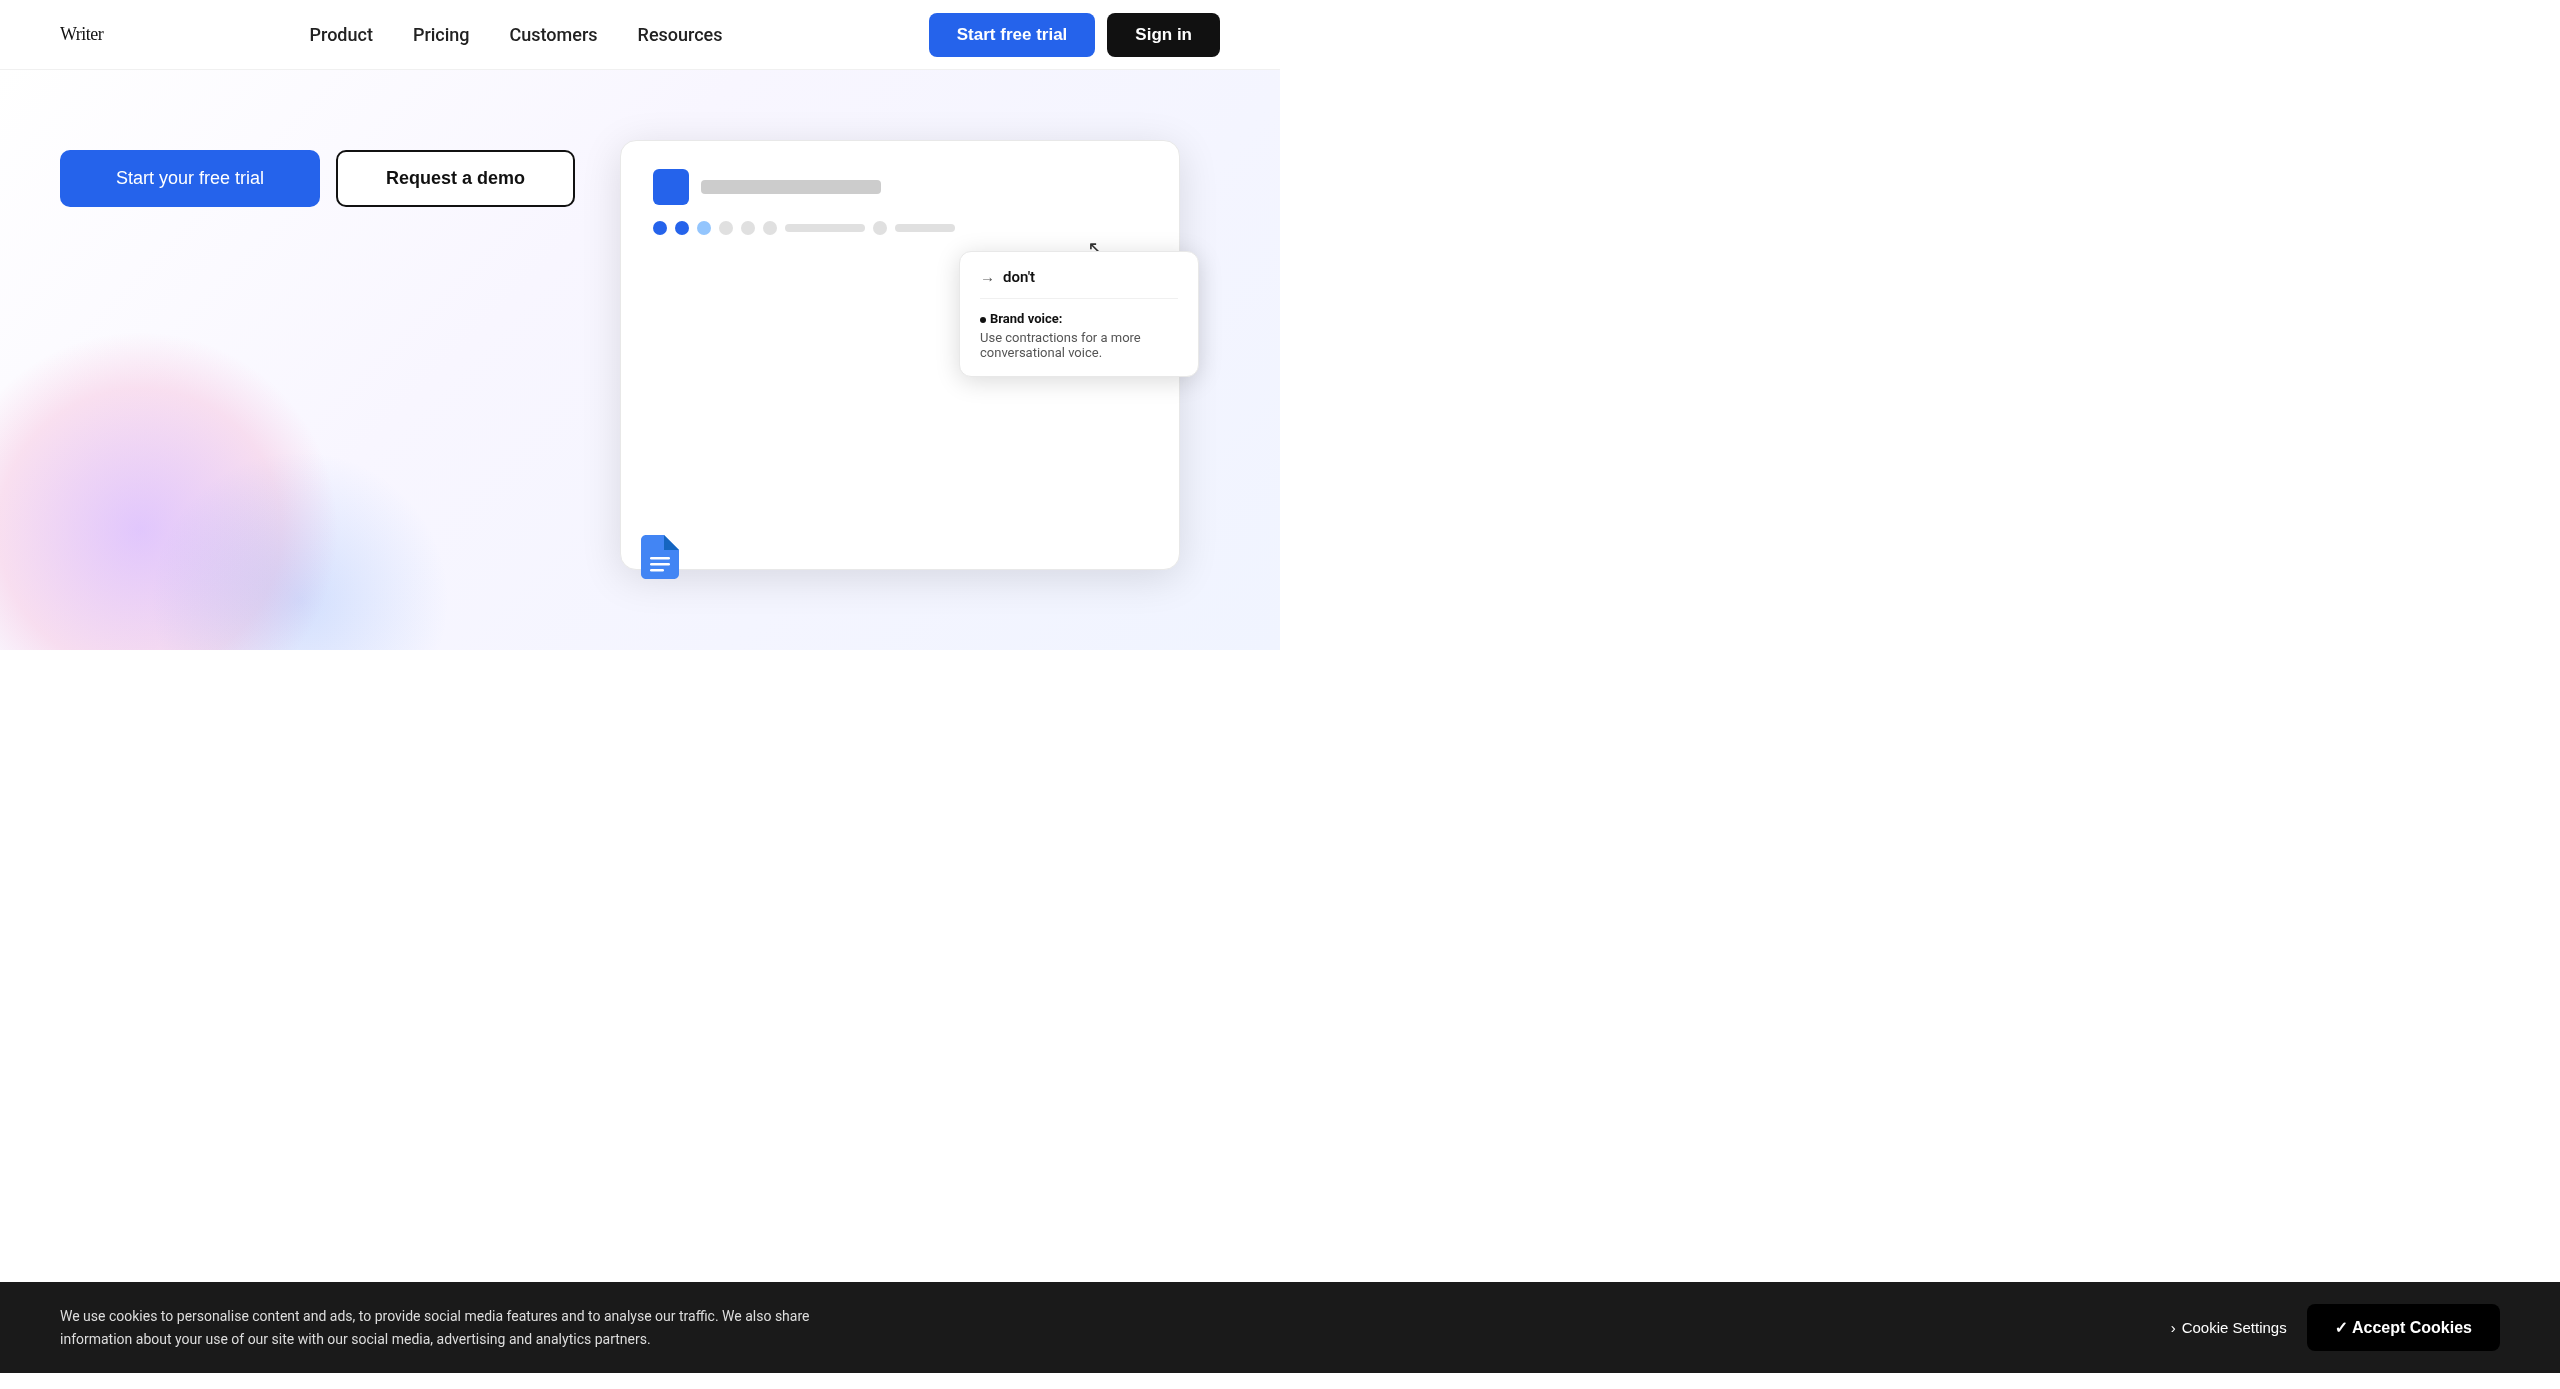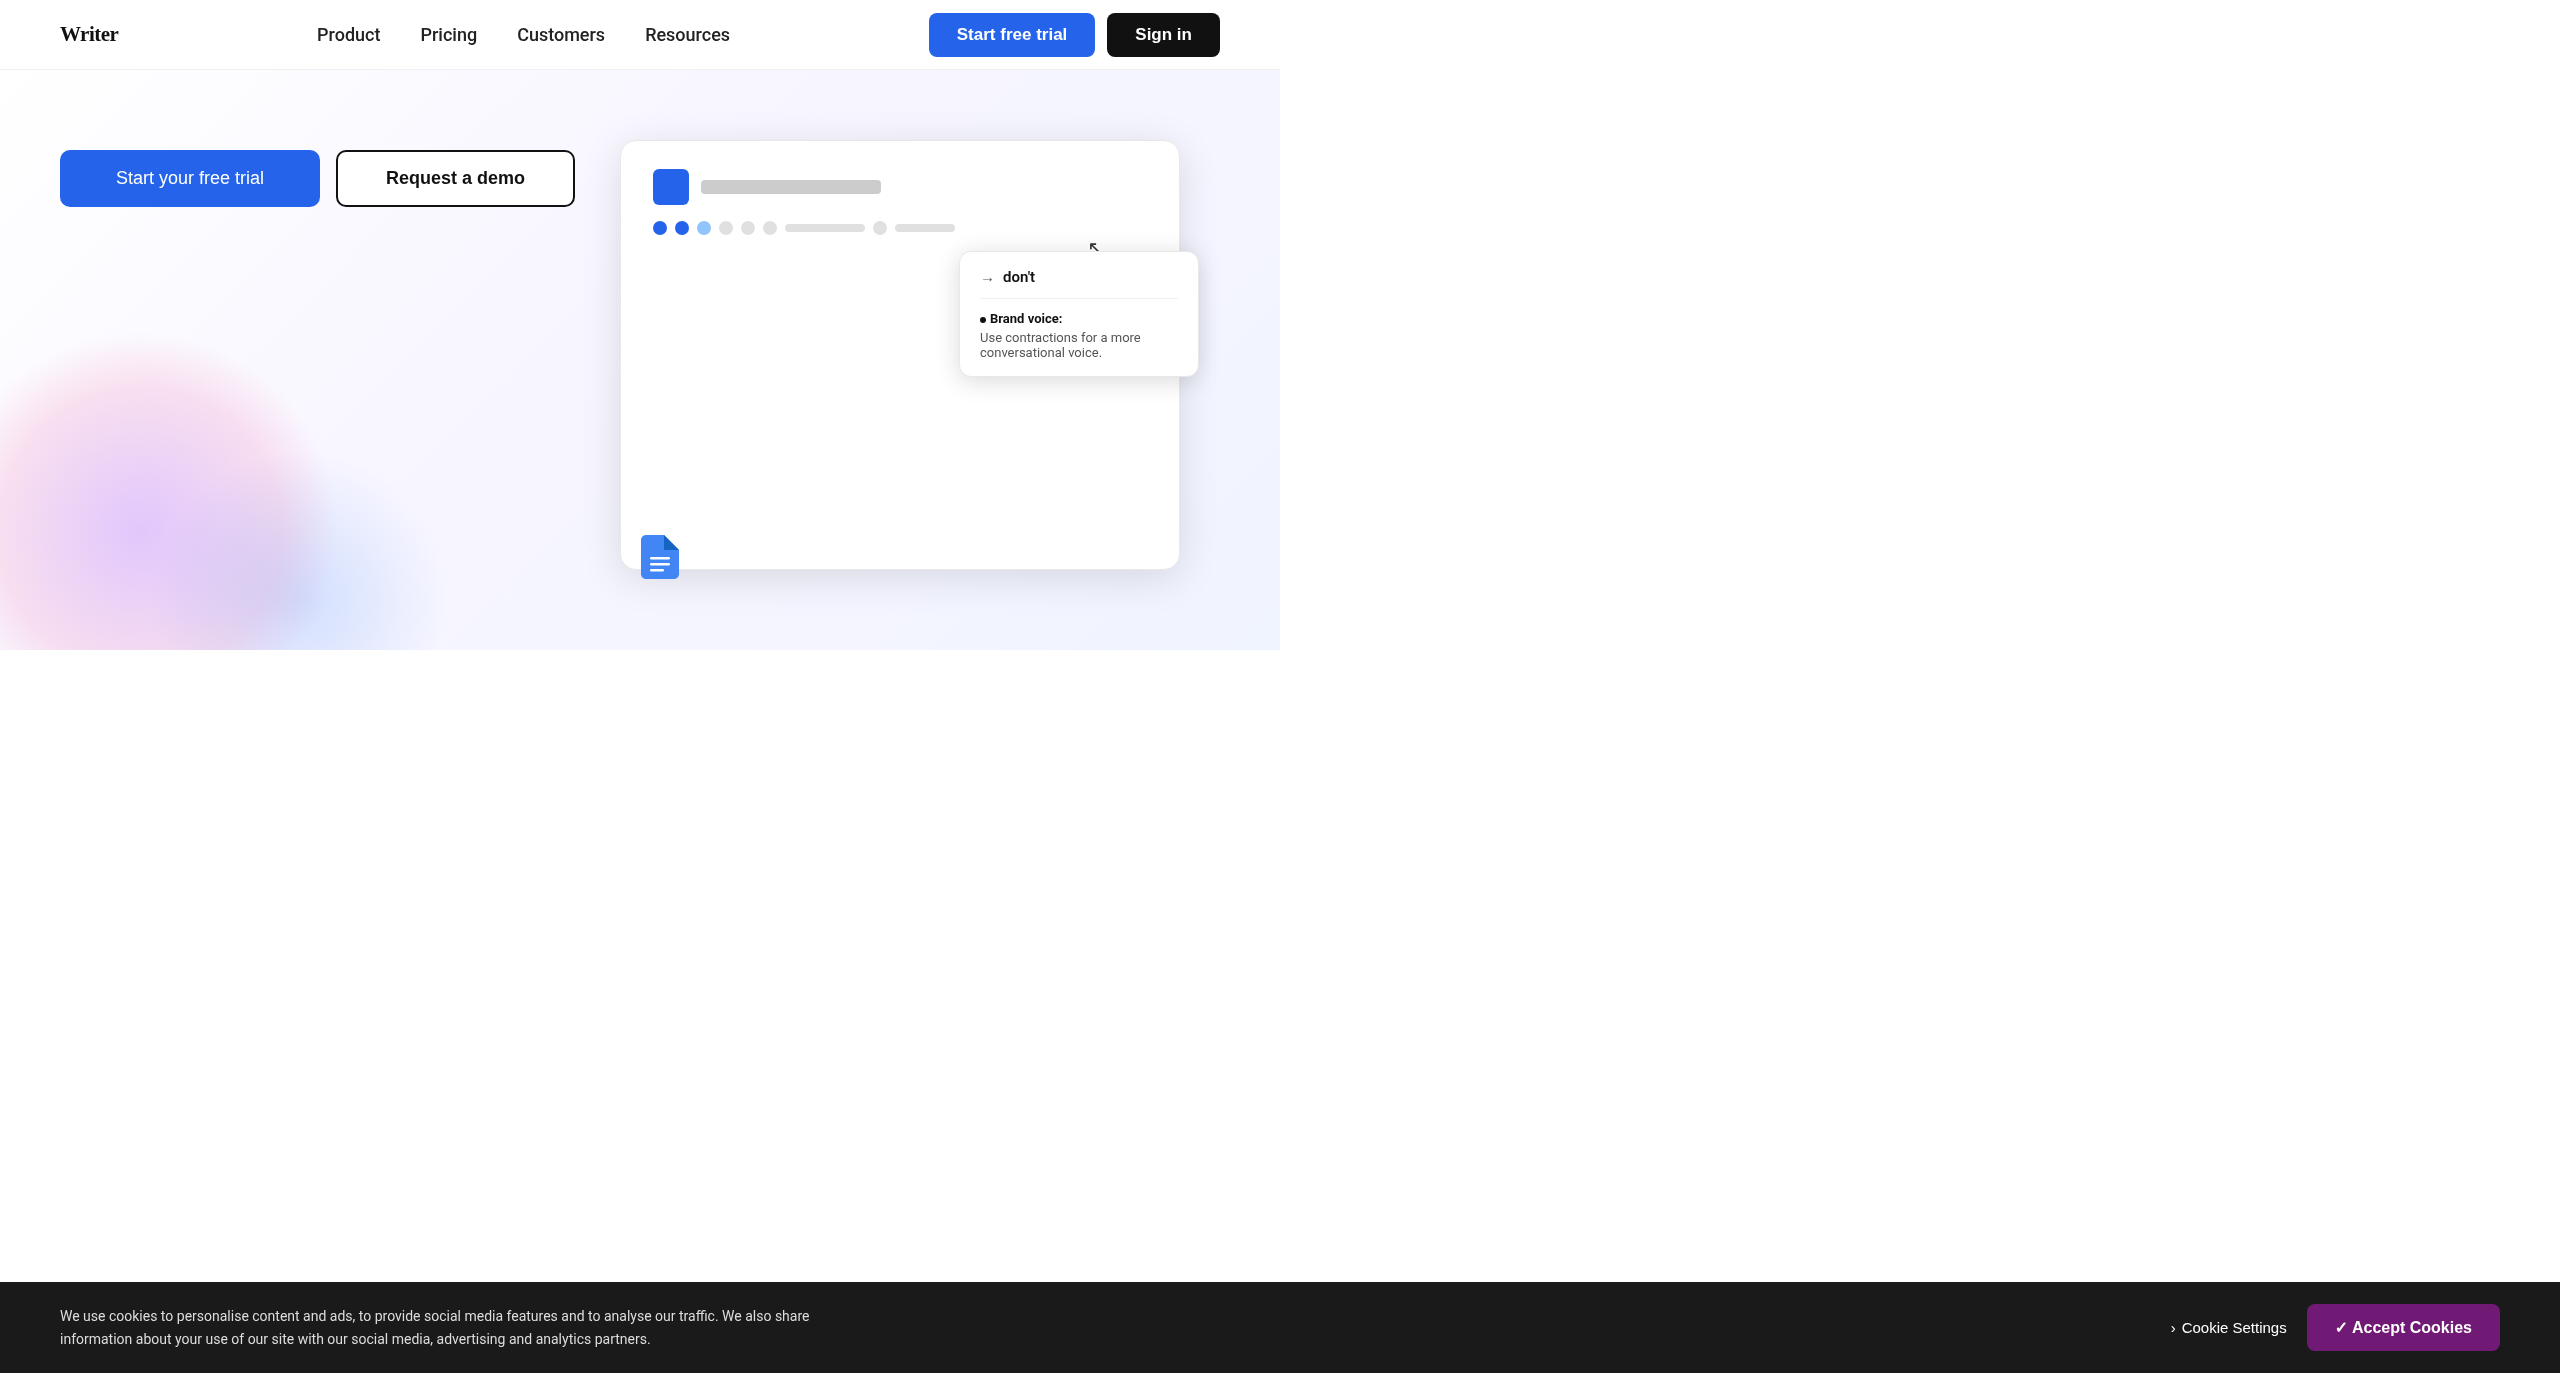--- a/index.html
+++ b/index.html
@@ -20,22 +20,22 @@
       justify-content: space-between;
       padding: 0 60px;
       height: 70px;
       background: #fff;
       border-bottom: 1px solid #f0f0f0;
       position: relative;
       z-index: 10;
     }
 
     .nav-logo {
-      font-size: 21px;
-      font-weight: 700;
+      font-size: 18px;
+      font-weight: 400;
       color: #111;
       letter-spacing: -0.5px;
       font-family: Georgia, serif;
     }
 
     .nav-links {
       display: flex;
       align-items: center;
       gap: 40px;
     }
@@ -358,21 +358,21 @@
       font-size: 15px;
       cursor: pointer;
       display: flex;
       align-items: center;
       gap: 6px;
       text-decoration: none;
       white-space: nowrap;
     }
 
     .btn-accept-cookies {
-      background: #701a75;
+      background: #000000;
       color: #fff;
       border: none;
       border-radius: 8px;
       padding: 14px 28px;
       font-size: 16px;
       font-weight: 600;
       cursor: pointer;
       white-space: nowrap;
       display: flex;
       align-items: center;

